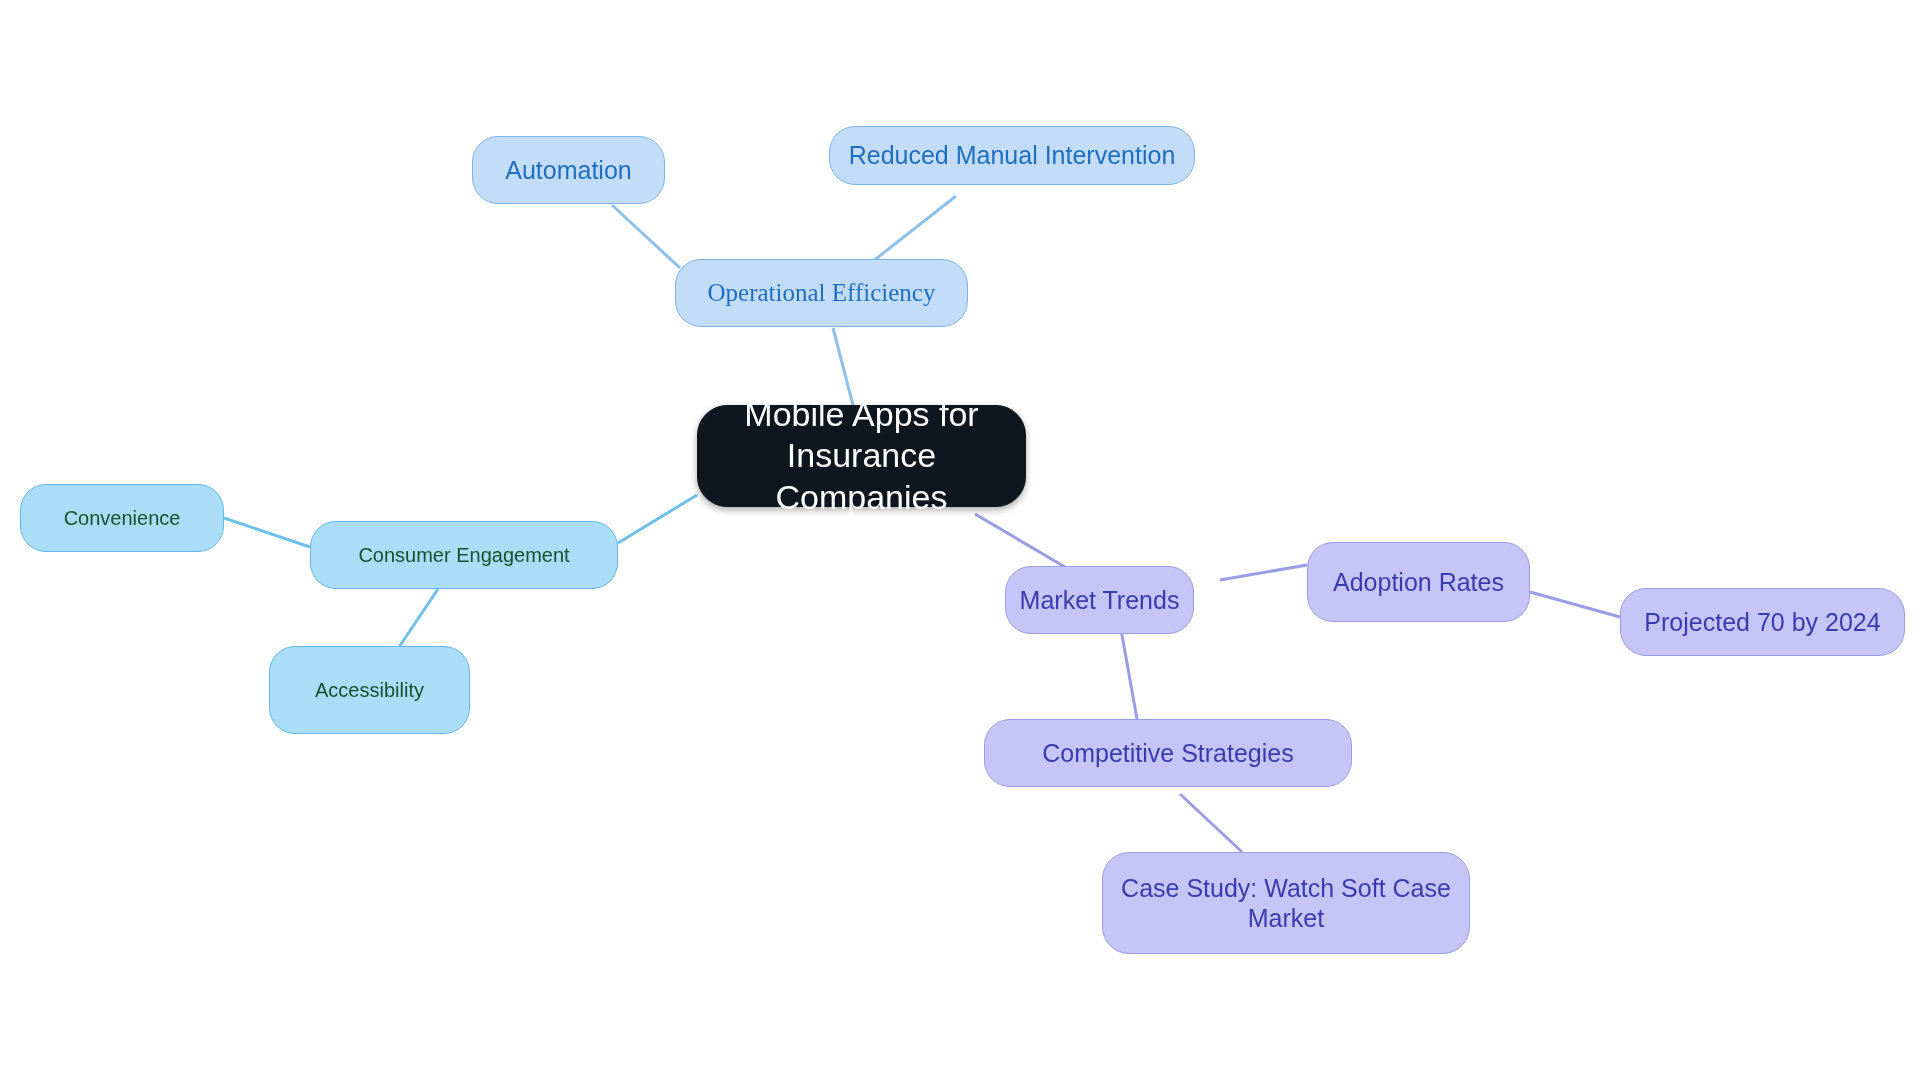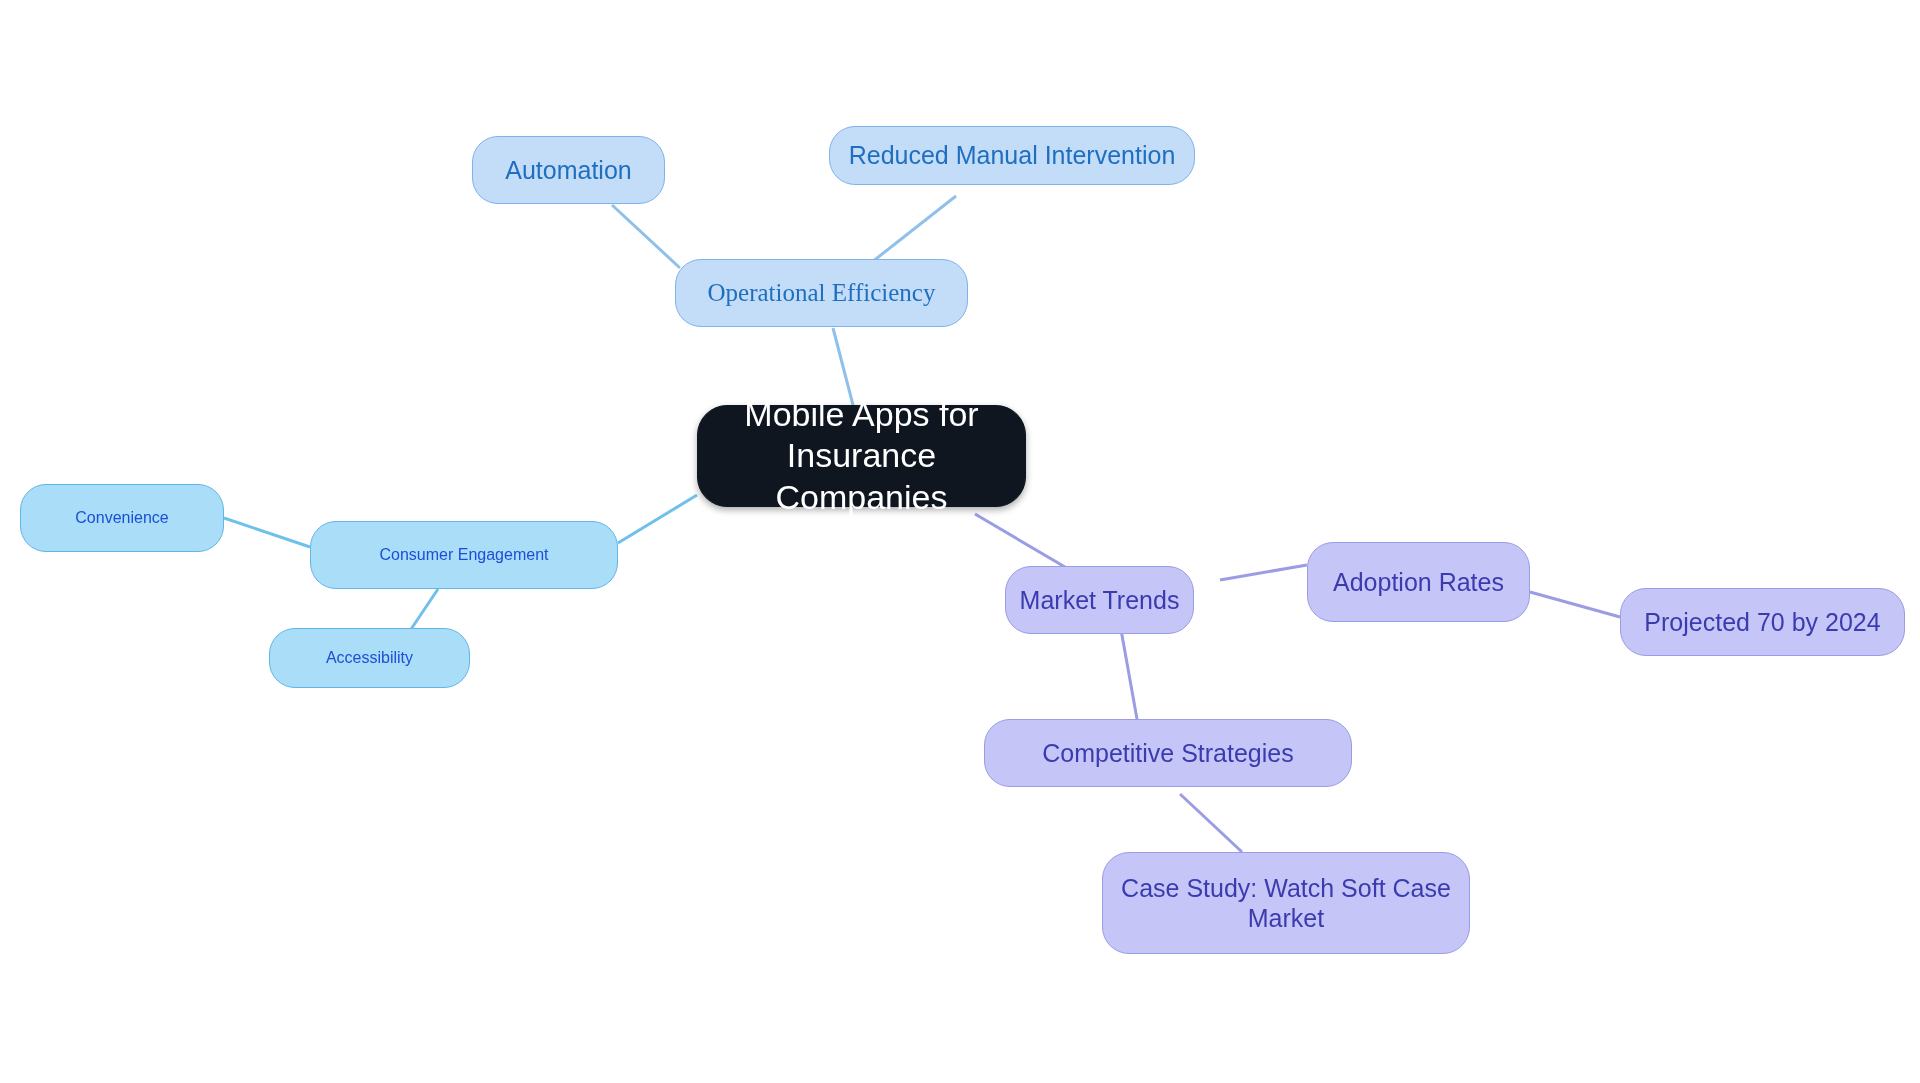--- a/index.html
+++ b/index.html
@@ -54,22 +54,22 @@
   }
   .node-blue {
     background: #c3dcf7;
     border-color: #7fb4e8;
     color: #1f6fc0;
     font-size: 25px;
   }
   .node-cyan {
     background: #a9ddf8;
     border-color: #63b6e6;
-    color: #1d4ed8;
-    font-size: 16px;
+    color: #14532d;
+    font-size: 20px;
   }
   .node-purple {
     background: #c5c6f7;
     border-color: #9a9ce4;
     color: #3b3bb0;
     font-size: 25px;
   }
 </style>
 </head>
 <body>
@@ -119,21 +119,21 @@
   </div>
 
   <div class="node node-cyan" style="left:310px; top:521px; width:308px; height:68px;">
     <span class="node-label">Consumer Engagement</span>
   </div>
 
   <div class="node node-cyan" style="left:20px; top:484px; width:204px; height:68px;">
     <span class="node-label">Convenience</span>
   </div>
 
-  <div class="node node-cyan" style="left:269px; top:628px; width:201px; height:60px;">
+  <div class="node node-cyan" style="left:269px; top:646px; width:201px; height:88px;">
     <span class="node-label">Accessibility</span>
   </div>
 
   <div class="node node-purple" style="left:1005px; top:566px; width:189px; height:68px;">
     <span class="node-label">Market Trends</span>
   </div>
 
   <div class="node node-purple" style="left:1307px; top:542px; width:223px; height:80px;">
     <span class="node-label">Adoption Rates</span>
   </div>

